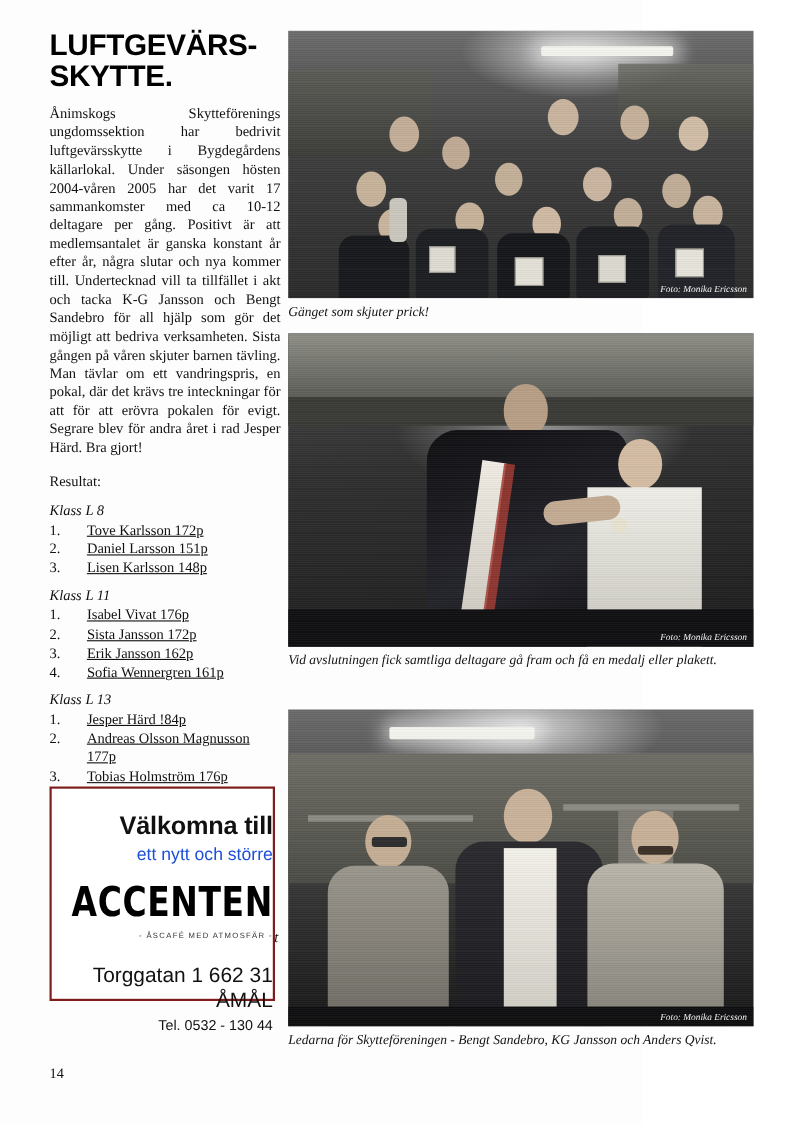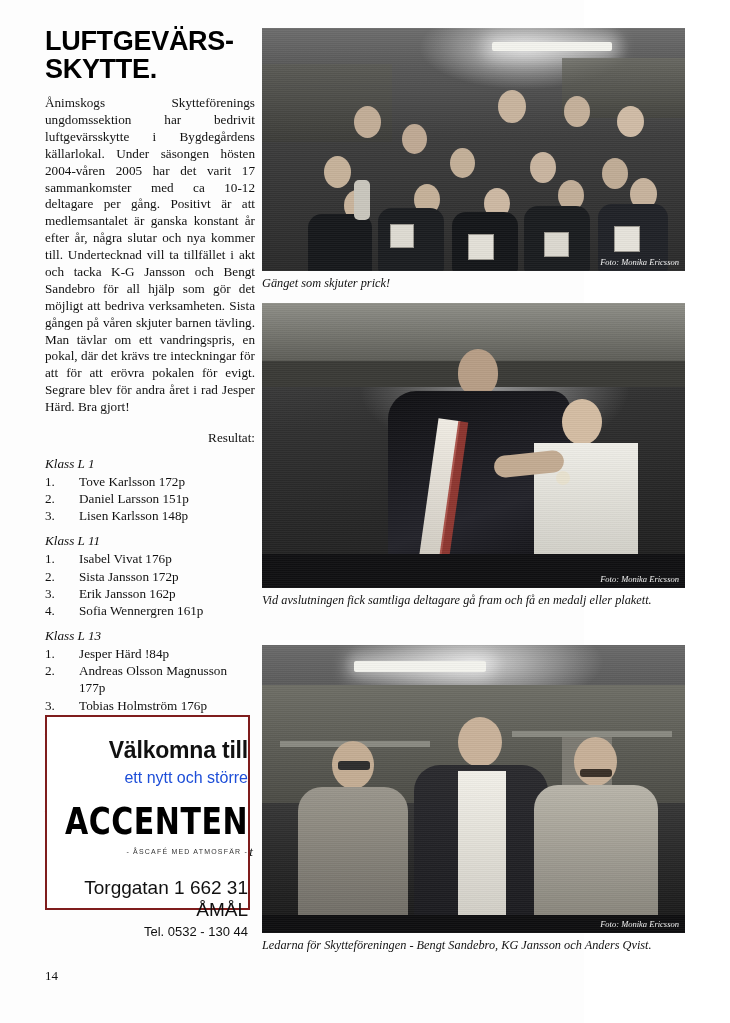--- a/index.html
+++ b/index.html
@@ -40,41 +40,41 @@
   .body-text {
     font-size: 13.2px;
     line-height: 1.28;
     text-align: justify;
     margin: 0;
     color: #111;
   }
   .results-label {
     font-size: 13.2px;
     margin: 14px 0 10px 0;
-    text-align: right;
   }
   .class-block {
     margin-bottom: 9px;
   }
   .class-title {
     font-style: italic;
     font-size: 13.2px;
     margin-bottom: 1px;
   }
   .result-row {
     display: flex;
     font-size: 13.2px;
     line-height: 1.30;
   }
   .result-rank {
     width: 34px;
     flex: none;
   }
   .result-name {
     flex: 1 1 auto;
+    text-decoration: underline;
   }
   .byline {
     font-style: italic;
     font-size: 13.2px;
     text-align: right;
     margin-top: 10px;
     padding-right: 2px;
   }
 
   
@@ -222,21 +222,21 @@
 
 <div class="page">
 
   <div class="left-col">
     <h1 class="headline" style="white-space:pre-line;">LUFTGEVÄRS-
 SKYTTE.</h1>
     <p class="body-text">Ånimskogs Skytteförenings ungdomssektion har bedrivit luftgevärsskytte i Bygdegårdens källarlokal. Under säsongen hösten 2004-våren 2005 har det varit 17 sammankomster med ca 10-12 deltagare per gång. Positivt är att medlemsantalet är ganska konstant år efter år, några slutar och nya kommer till. Undertecknad vill ta tillfället i akt och tacka K-G Jansson och Bengt Sandebro för all hjälp som gör det möjligt att bedriva verksamheten. Sista gången på våren skjuter barnen tävling. Man tävlar om ett vandringspris, en pokal, där det krävs tre inteckningar för att för att erövra pokalen för evigt. Segrare blev för andra året i rad Jesper Härd. Bra gjort!</p>
     <div class="results-label">Resultat:</div>
 
     <div class="class-block">
-      <div class="class-title">Klass L 1</div>
+      <div class="class-title">Klass L 8</div>
       <div class="result-row">
         <span class="result-rank">1.</span>
         <span class="result-name">Tove Karlsson 172p</span>
       </div>
       <div class="result-row">
         <span class="result-rank">2.</span>
         <span class="result-name">Daniel Larsson 151p</span>
       </div>
       <div class="result-row">
         <span class="result-rank">3.</span>

